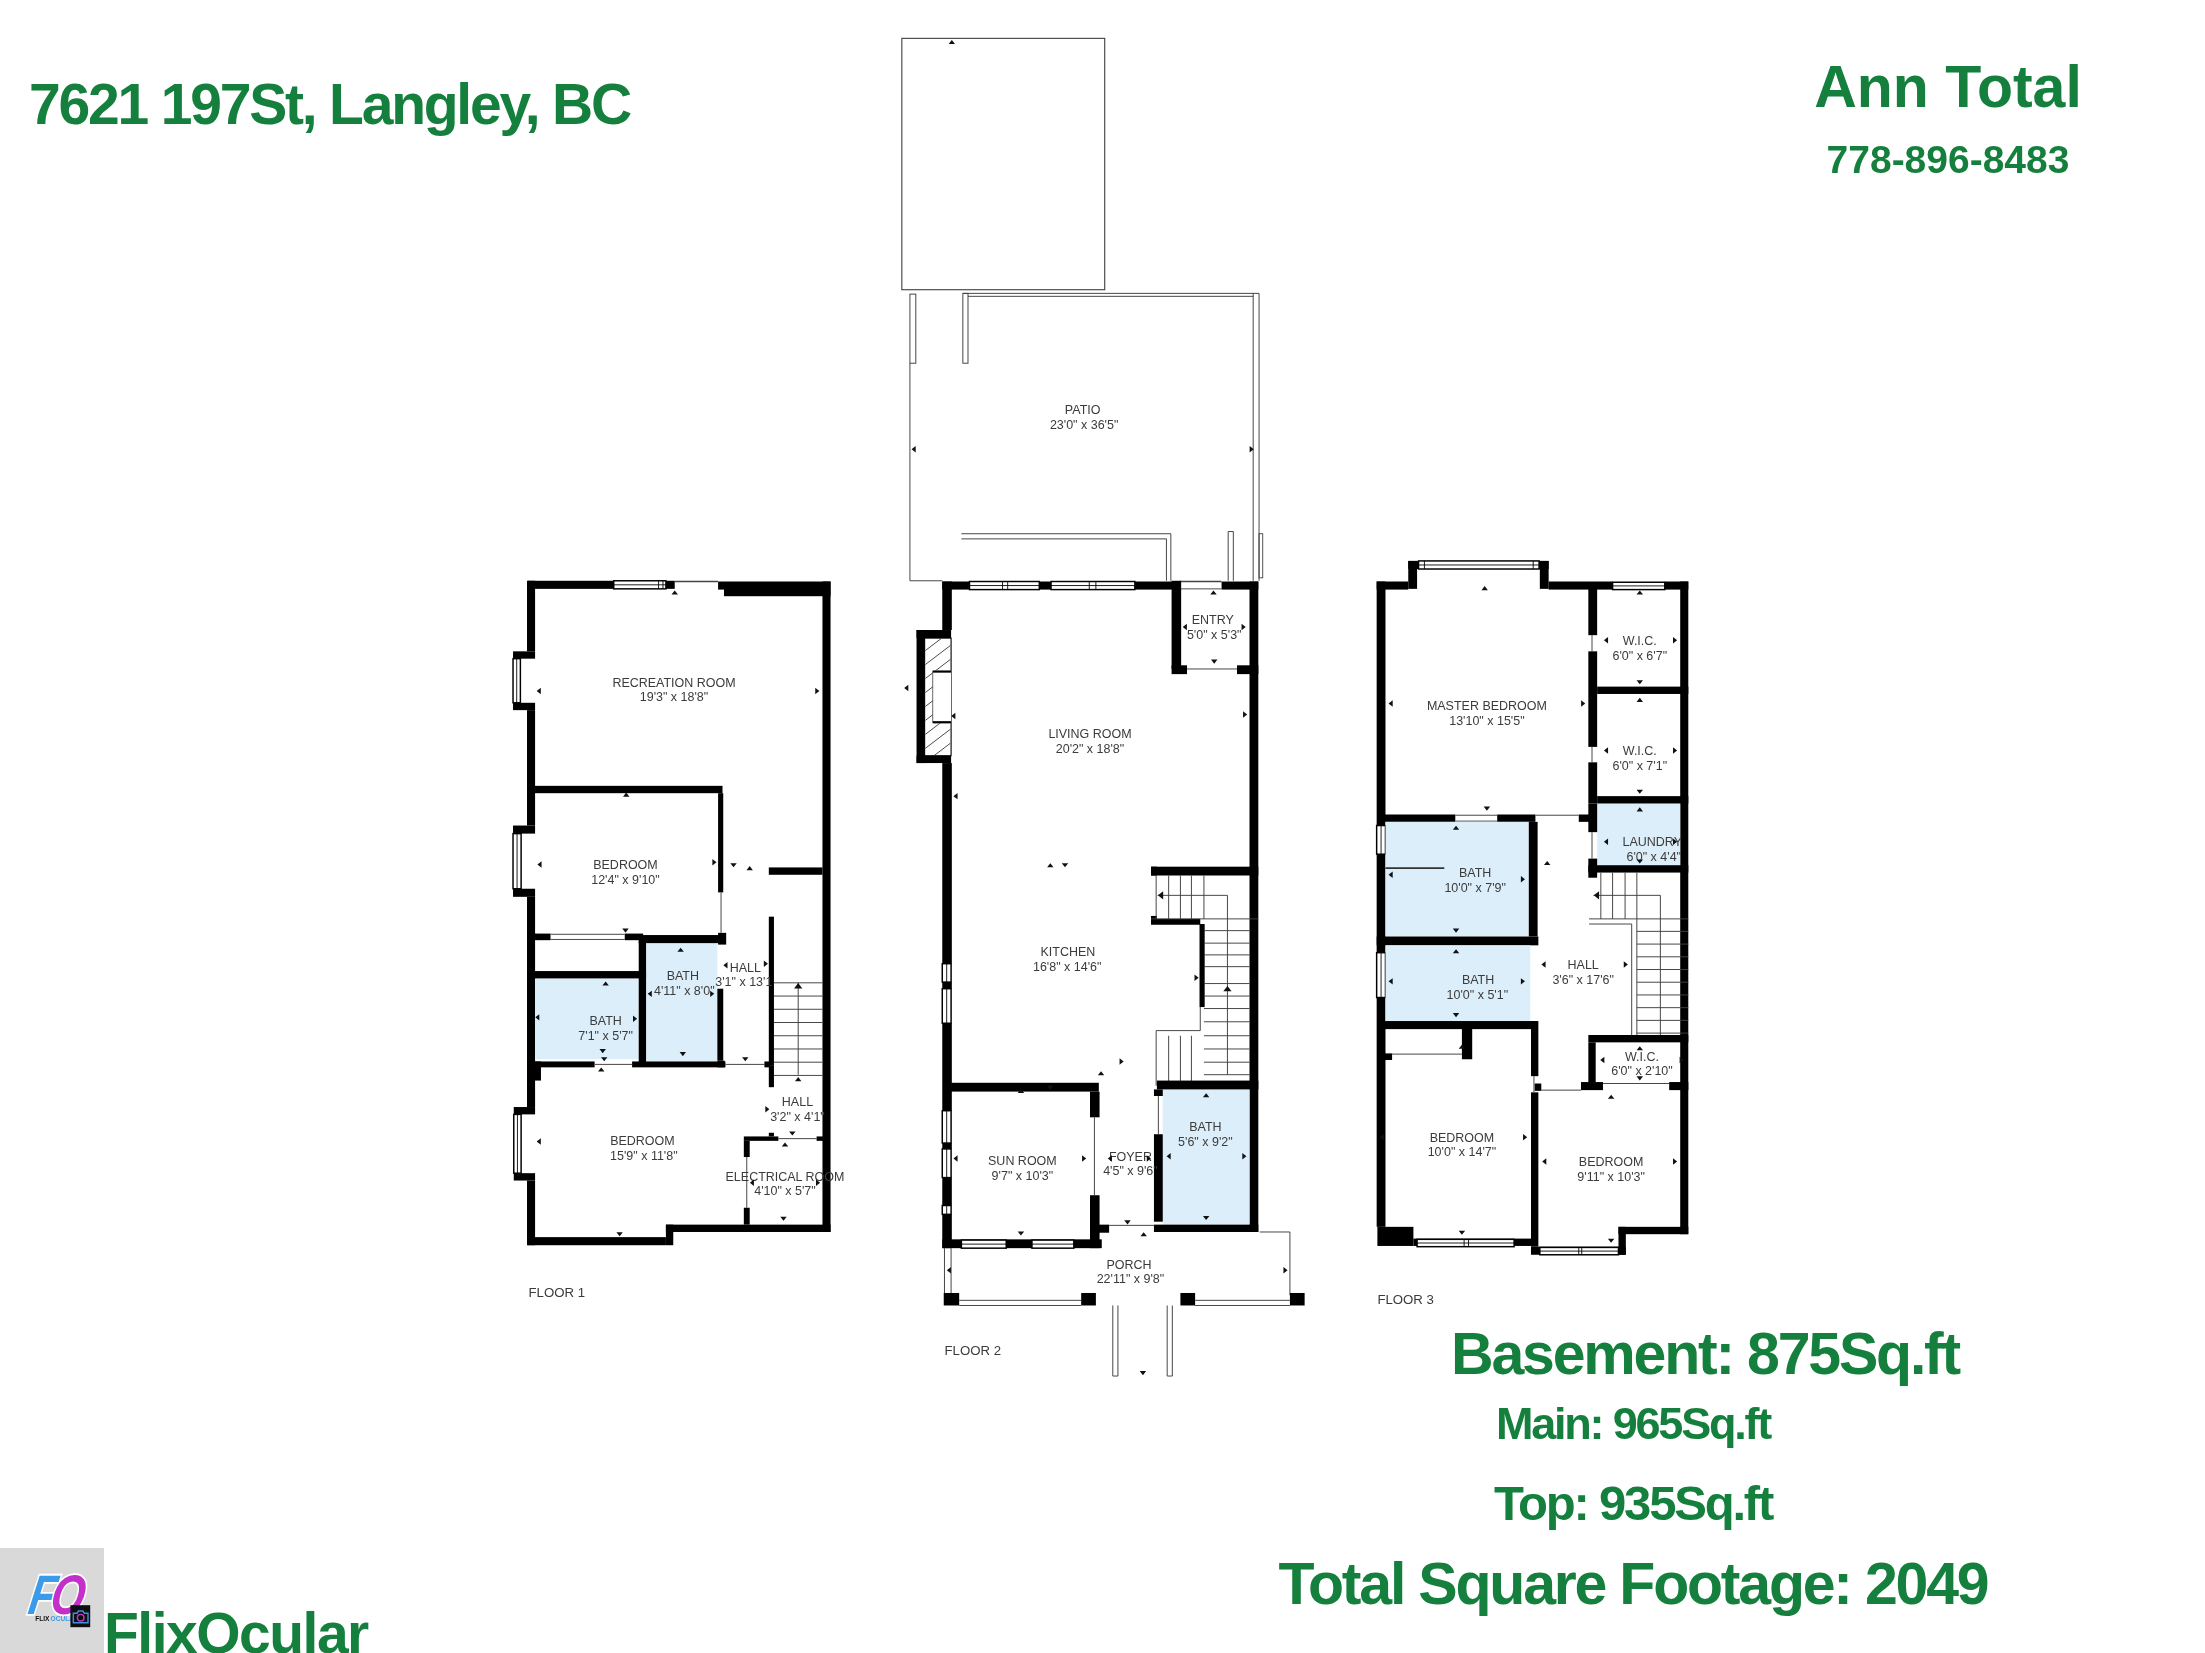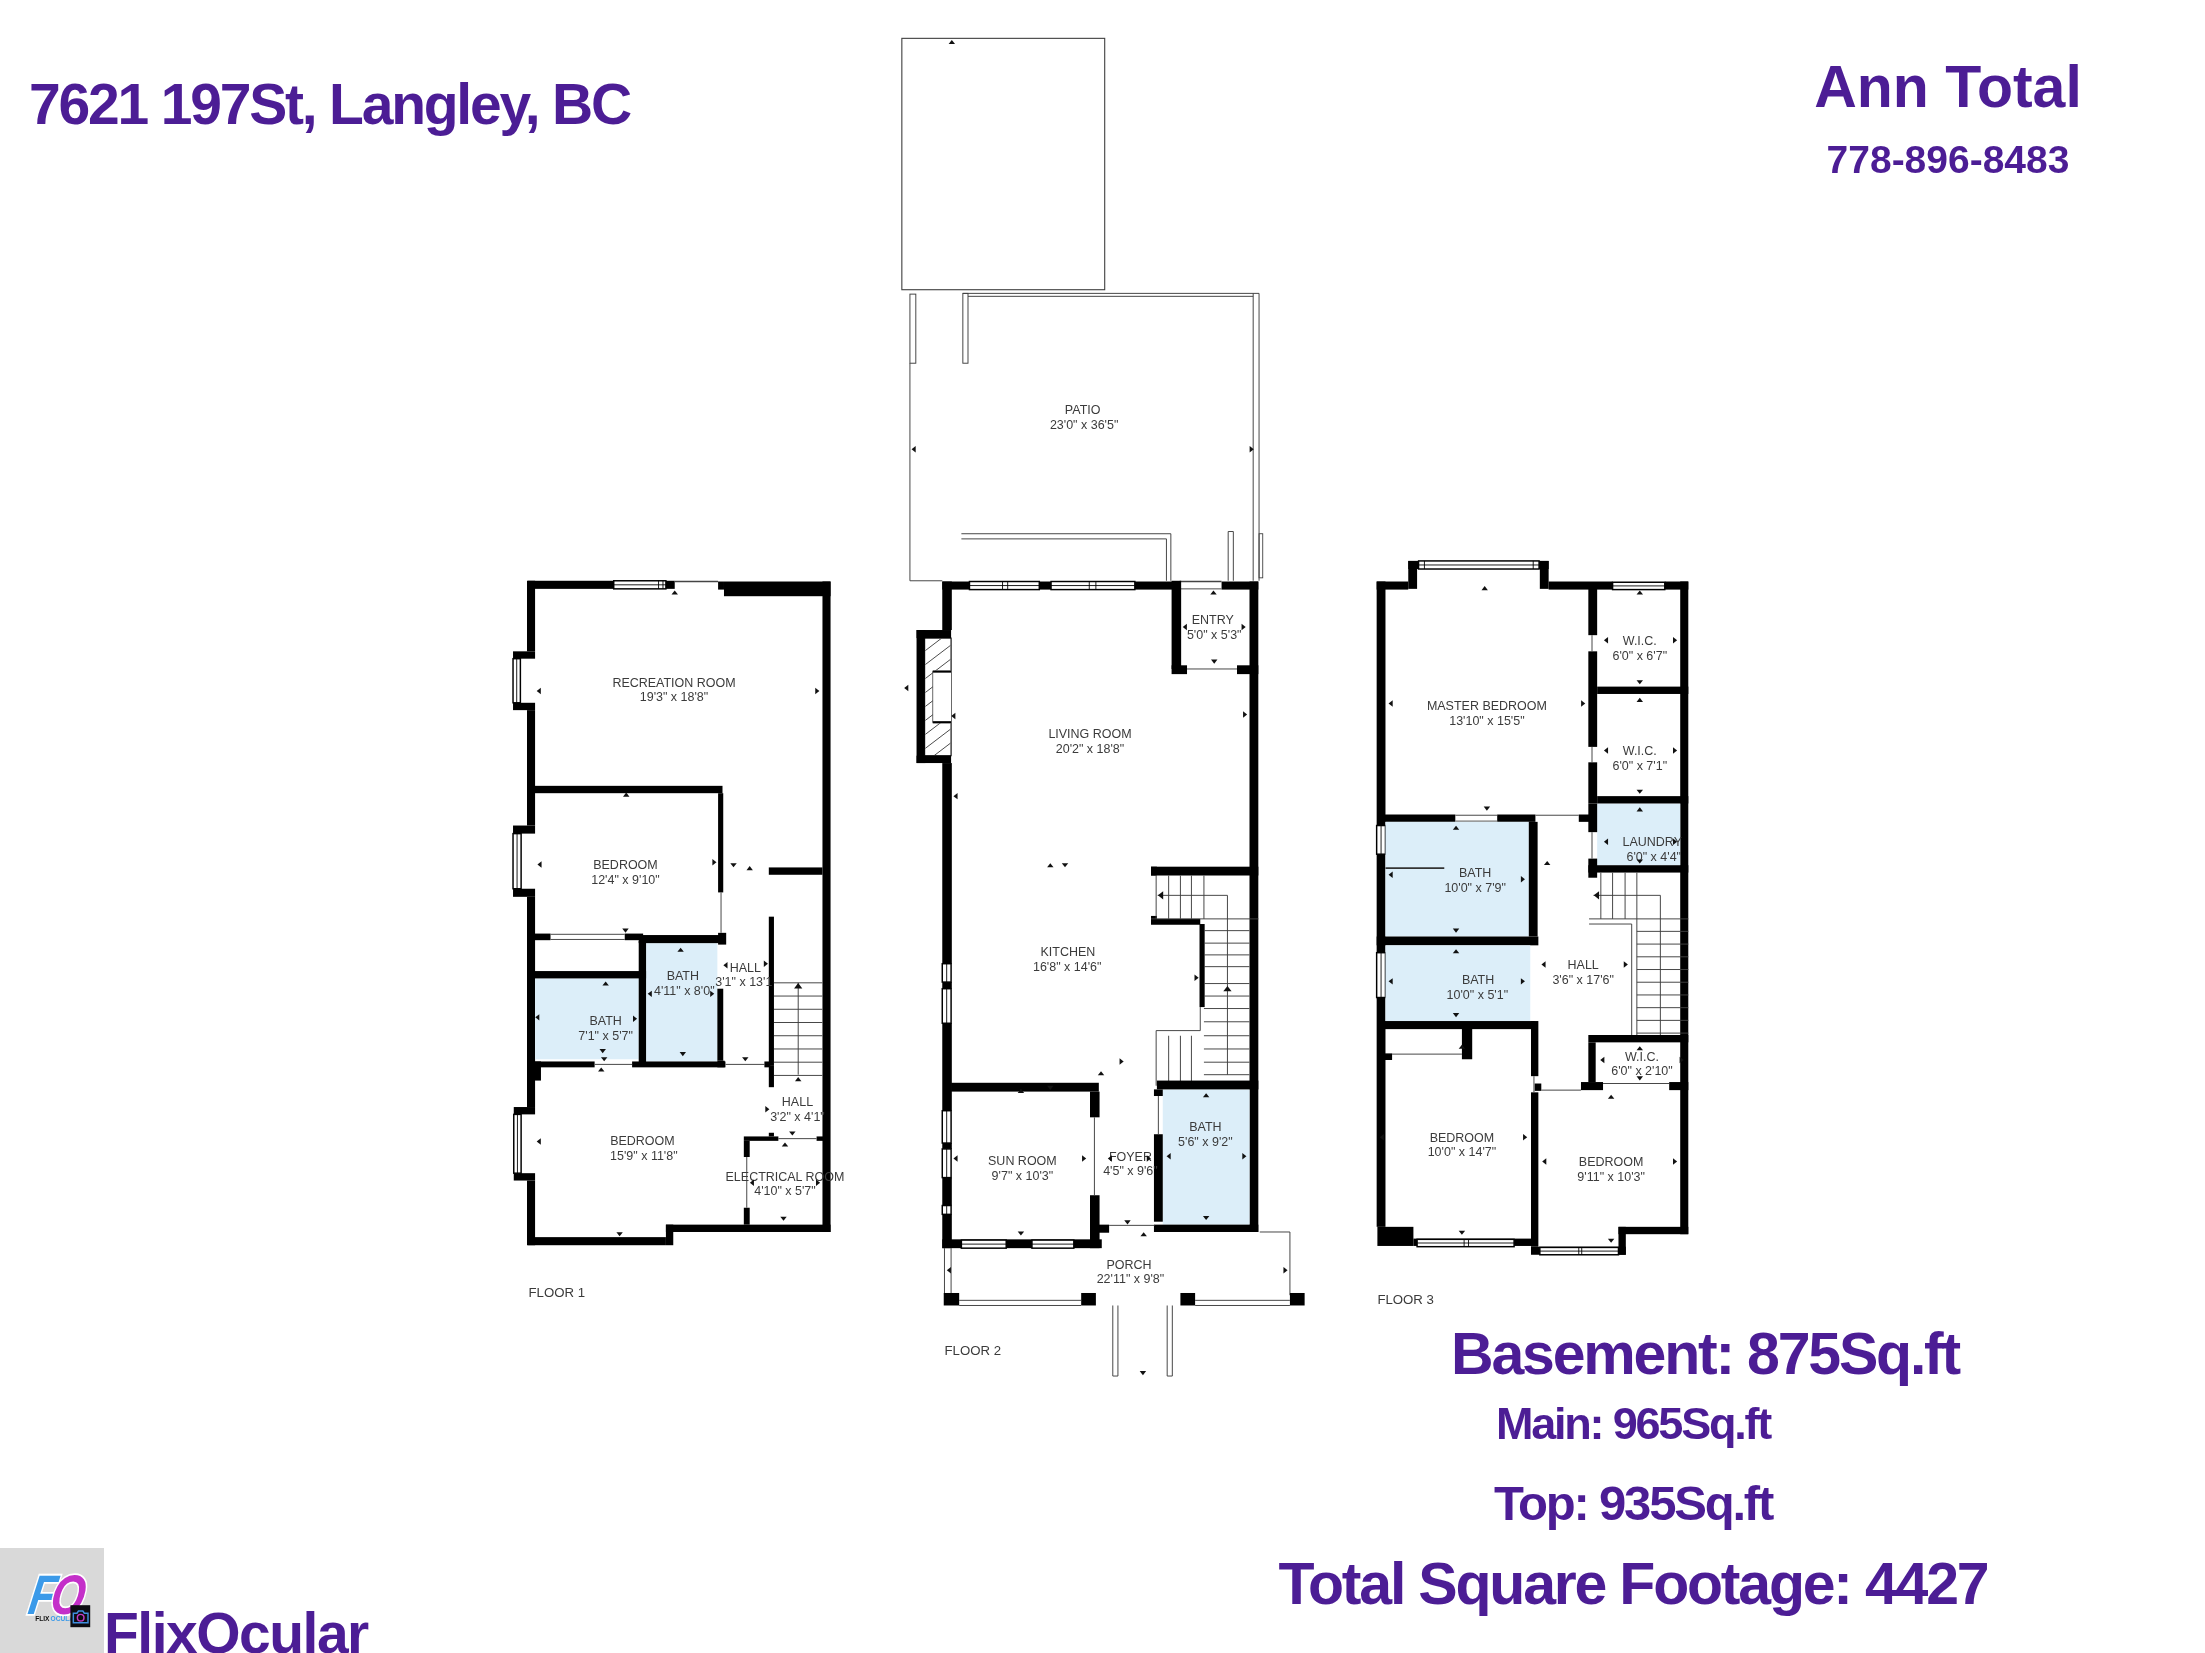--- a/index.html
+++ b/index.html
@@ -1,34 +1,34 @@
 <!DOCTYPE html>
 <html style="font-size:11.8px"><head>
 <meta charset="utf-8">
 <style>
 html,body{margin:0;padding:0;width:2205px;height:1654px;background:#fff;overflow:hidden}
 body{position:relative;font-family:"Liberation Sans",sans-serif}
-.teal{position:absolute;color:#4c1d95;font-weight:bold;white-space:nowrap}
+.teal{position:absolute;color:#15803d;font-weight:bold;white-space:nowrap}
 </style>
 </head>
 <body>
 
 <div class="teal" style="left:29px;top:71px;font-size:57px;letter-spacing:-2.2px">7621 197St, Langley, BC</div>
 
 <div class="teal" style="left:1948px;top:53px;font-size:59px;transform:translateX(-50%)">Ann Total</div>
 
 <div class="teal" style="left:1948px;top:138px;font-size:39px;transform:translateX(-50%)">778-896-8483</div>
 
 <div class="teal" style="left:1705px;top:1320px;font-size:59px;letter-spacing:-2.2px;transform:translateX(-50%)">Basement: 875Sq.ft</div>
 
 <div class="teal" style="left:1633px;top:1398px;font-size:45px;letter-spacing:-2.2px;transform:translateX(-50%)">Main: 965Sq.ft</div>
 
 <div class="teal" style="left:1633px;top:1475px;font-size:49px;letter-spacing:-2.2px;transform:translateX(-50%)">Top: 935Sq.ft</div>
 
-<div class="teal" style="left:1633px;top:1550px;font-size:59px;letter-spacing:-2.2px;transform:translateX(-50%)">Total Square Footage: 4427</div>
+<div class="teal" style="left:1633px;top:1550px;font-size:59px;letter-spacing:-2.2px;transform:translateX(-50%)">Total Square Footage: 2049</div>
 <svg width="2205" height="1654" viewBox="0 0 3000 2250" style="position:absolute;left:0;top:0" font-family="'Liberation Sans', sans-serif">
 
 <g>
       <rect x="718" y="790" width="117" height="11" fill="#000"></rect>
       <rect x="906" y="790" width="12" height="11" fill="#000"></rect>
     </g>
 
 <g>
       <g>
         <rect x="835" y="790" width="71" height="11" fill="#fff" stroke="#000" stroke-width="2"></rect>

